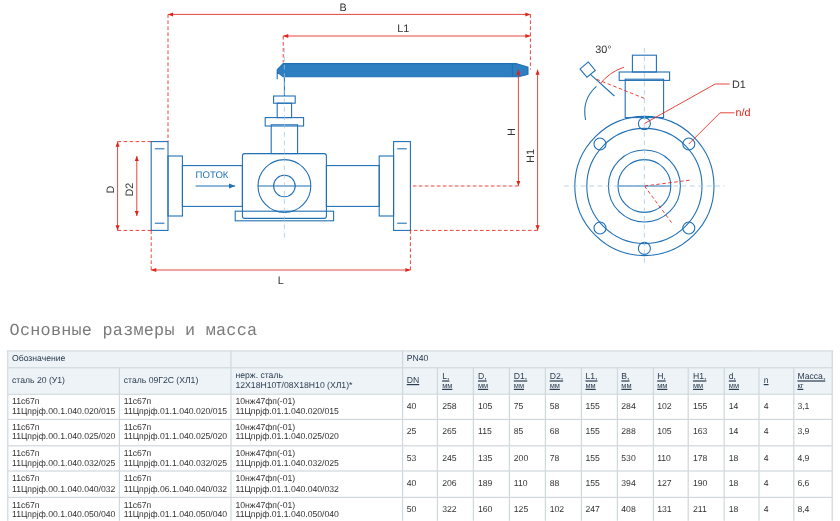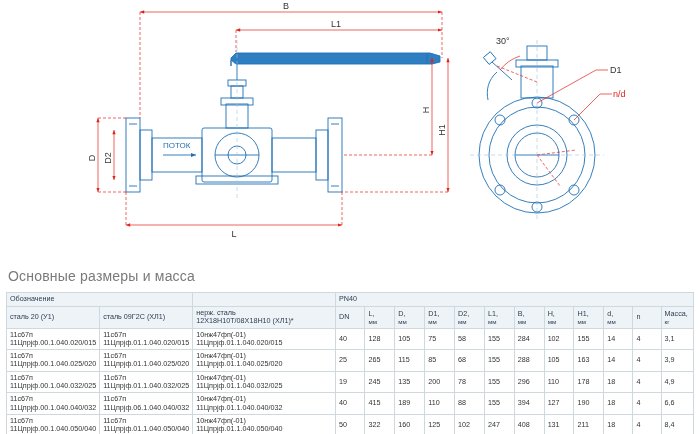--- a/index.html
+++ b/index.html
@@ -12,20 +12,21 @@
     position:relative;
   }
   .drawing{
     position:absolute;left:0;top:0;width:700px;height:250px;
   }
   .drawing svg{display:block;}
   .section-title{
     position:absolute;left:8px;top:268px;
     font-size:14px;color:#7a7a7a;font-weight:normal;
     letter-spacing:0.2px;
+    font-family:Liberation Mono, monospace;
   }
   table.sizes{
     position:absolute;left:6px;top:292px;
     width:688px;
     border-collapse:collapse;
     font-size:7.2px;
     color:#333;
   }
   table.sizes th, table.sizes td{
     border:1px solid #cfd8dc;
@@ -38,21 +39,21 @@
   table.sizes thead th{
     background:#eef3f7;
     color:#2b3d4f;
     font-size:7.2px;
   }
   td.num, th.num{ text-align:center; }
   .hdr-main{ height:14px; }
   .hdr-sub th{ background:#eef3f7; text-align:center; font-size:7px; }
   .desig-col{ width:150px; }
   .nerj-col{ width:150px; }
-  .small-col{ width:26px; }
+  .small-col{ width:26px;text-decoration:underline; }
   .vsub{ font-size:6.2px; }
 </style>
 </head>
 <body>
 
 <div class="drawing">
 <svg width="700" height="252" viewBox="0 0 700 252" xmlns="http://www.w3.org/2000/svg">
   <defs>
     <marker id="ar" markerWidth="7" markerHeight="7" refX="6" refY="2.4" orient="auto">
       <path d="M0,0 L6,2.4 L0,4.8 z" fill="#e2231a"></path>
@@ -247,21 +248,21 @@
         <div class="vsub">кг</div>
       </th>
     </tr>
   </thead>
   <tbody>
     <tr>
       <td>11с67п 11Цпрјф.00.1.040.020/015</td>
       <td>11с67п 11Цпрјф.01.1.040.020/015</td>
       <td>10нж47фп(-01) 11Цпрјф.01.1.040.020/015</td>
       <td class="num">40</td>
-      <td class="num">128</td>
+      <td class="num">258</td>
       <td class="num">105</td>
       <td class="num">75</td>
       <td class="num">58</td>
       <td class="num">155</td>
       <td class="num">284</td>
       <td class="num">102</td>
       <td class="num">155</td>
       <td class="num">14</td>
       <td class="num">4</td>
       <td class="num">3,1</td>
@@ -280,39 +281,39 @@
       <td class="num">105</td>
       <td class="num">163</td>
       <td class="num">14</td>
       <td class="num">4</td>
       <td class="num">3,9</td>
     </tr>
     <tr>
       <td>11с67п 11Цпрјф.00.1.040.032/025</td>
       <td>11с67п 11Цпрјф.01.1.040.032/025</td>
       <td>10нж47фп(-01) 11Цпрјф.01.1.040.032/025</td>
-      <td class="num">19</td>
+      <td class="num">53</td>
       <td class="num">245</td>
       <td class="num">135</td>
       <td class="num">200</td>
       <td class="num">78</td>
       <td class="num">155</td>
-      <td class="num">296</td>
+      <td class="num">530</td>
       <td class="num">110</td>
       <td class="num">178</td>
       <td class="num">18</td>
       <td class="num">4</td>
       <td class="num">4,9</td>
     </tr>
     <tr>
       <td>11с67п 11Цпрјф.00.1.040.040/032</td>
       <td>11с67п 11Цпрјф.06.1.040.040/032</td>
       <td>10нж47фп(-01) 11Цпрјф.01.1.040.040/032</td>
       <td class="num">40</td>
-      <td class="num">415</td>
+      <td class="num">206</td>
       <td class="num">189</td>
       <td class="num">110</td>
       <td class="num">88</td>
       <td class="num">155</td>
       <td class="num">394</td>
       <td class="num">127</td>
       <td class="num">190</td>
       <td class="num">18</td>
       <td class="num">4</td>
       <td class="num">6,6</td>

